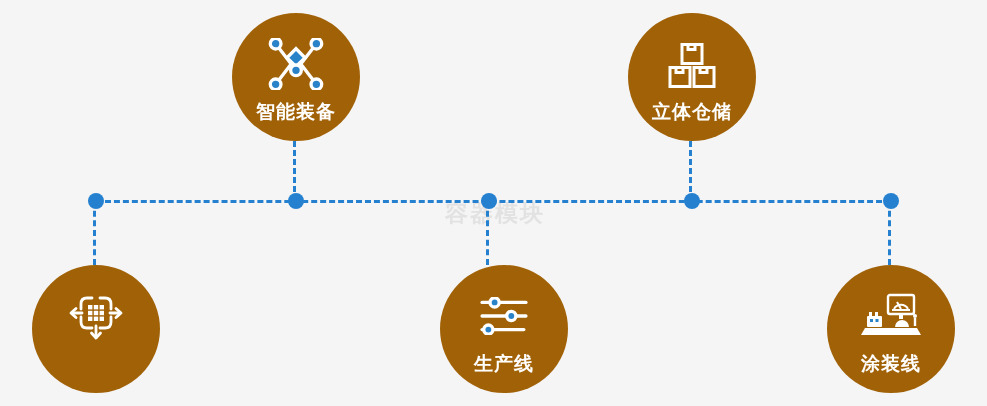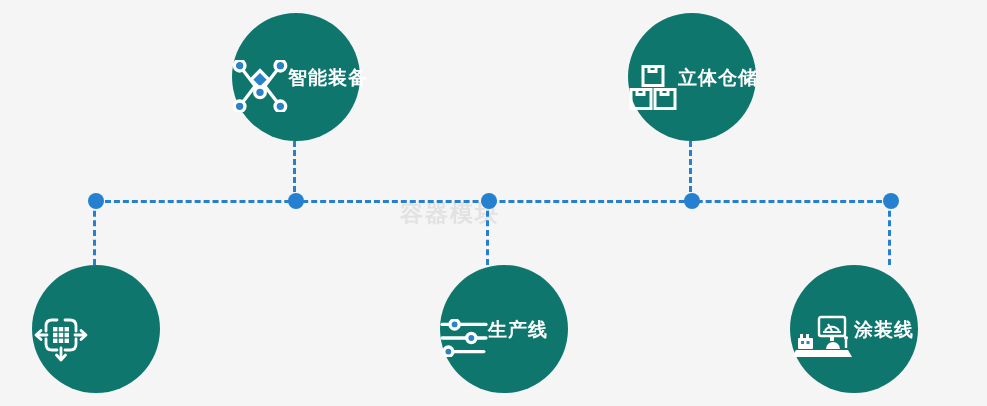--- a/index.html
+++ b/index.html
@@ -8,20 +8,21 @@
     font-family:"Liberation Sans","DejaVu Sans",sans-serif;
     overflow:hidden;
   }
   .stage{
     position:relative;width:987px;height:406px;
     background:#f5f5f6;
   }
   
   .watermark{
     position:absolute;left:400px;top:198px;width:190px;
+    text-align:center;
     font-size:23px;letter-spacing:2px;font-weight:700;
     color:#e2e2e3;user-select:none;z-index:1;
   }
   
   .h-line{
     position:absolute;left:96px;top:200px;width:795px;height:0;
     border-top:3px dashed #2581d0;z-index:2;
   }
   .v-line{
     position:absolute;width:0;border-left:3px dashed #2581d0;z-index:2;
@@ -32,29 +33,29 @@
   .v4{left:486px;top:201px;height:64px;}
   .v5{left:888px;top:201px;height:64px;}
   .dot{
     position:absolute;top:193px;width:16px;height:16px;border-radius:50%;
     background:#2581d0;z-index:3;
   }
   .d1{left:88px;} .d2{left:288px;} .d3{left:481px;} .d4{left:684px;} .d5{left:883px;}
   
   .node{
     position:absolute;width:128px;height:128px;border-radius:50%;
-    background:#0f766e;z-index:4;
-    display:flex;align-items:center;
+    background:#a16207;z-index:4;
+    display:flex;flex-direction:column;align-items:center;
     justify-content:flex-start;cursor:pointer;
   }
   .n1{left:232px;top:13px;}
   .n2{left:628px;top:13px;text-align:right;}
   .n3{left:32px;top:265px;}
   .n4{left:440px;top:265px;}
-  .n5{left:790px;top:265px;align-items:center;}
+  .n5{left:827px;top:265px;align-items:center;}
   .node .icon-box{
     height:66px;margin-top:18px;
     display:flex;align-items:center;justify-content:center;
   }
   .node .label{
     margin-top:2px;color:#ffffff;font-size:19px;font-weight:700;
     letter-spacing:1px;white-space:nowrap;
   }
   svg{display:block;}
 </style>

